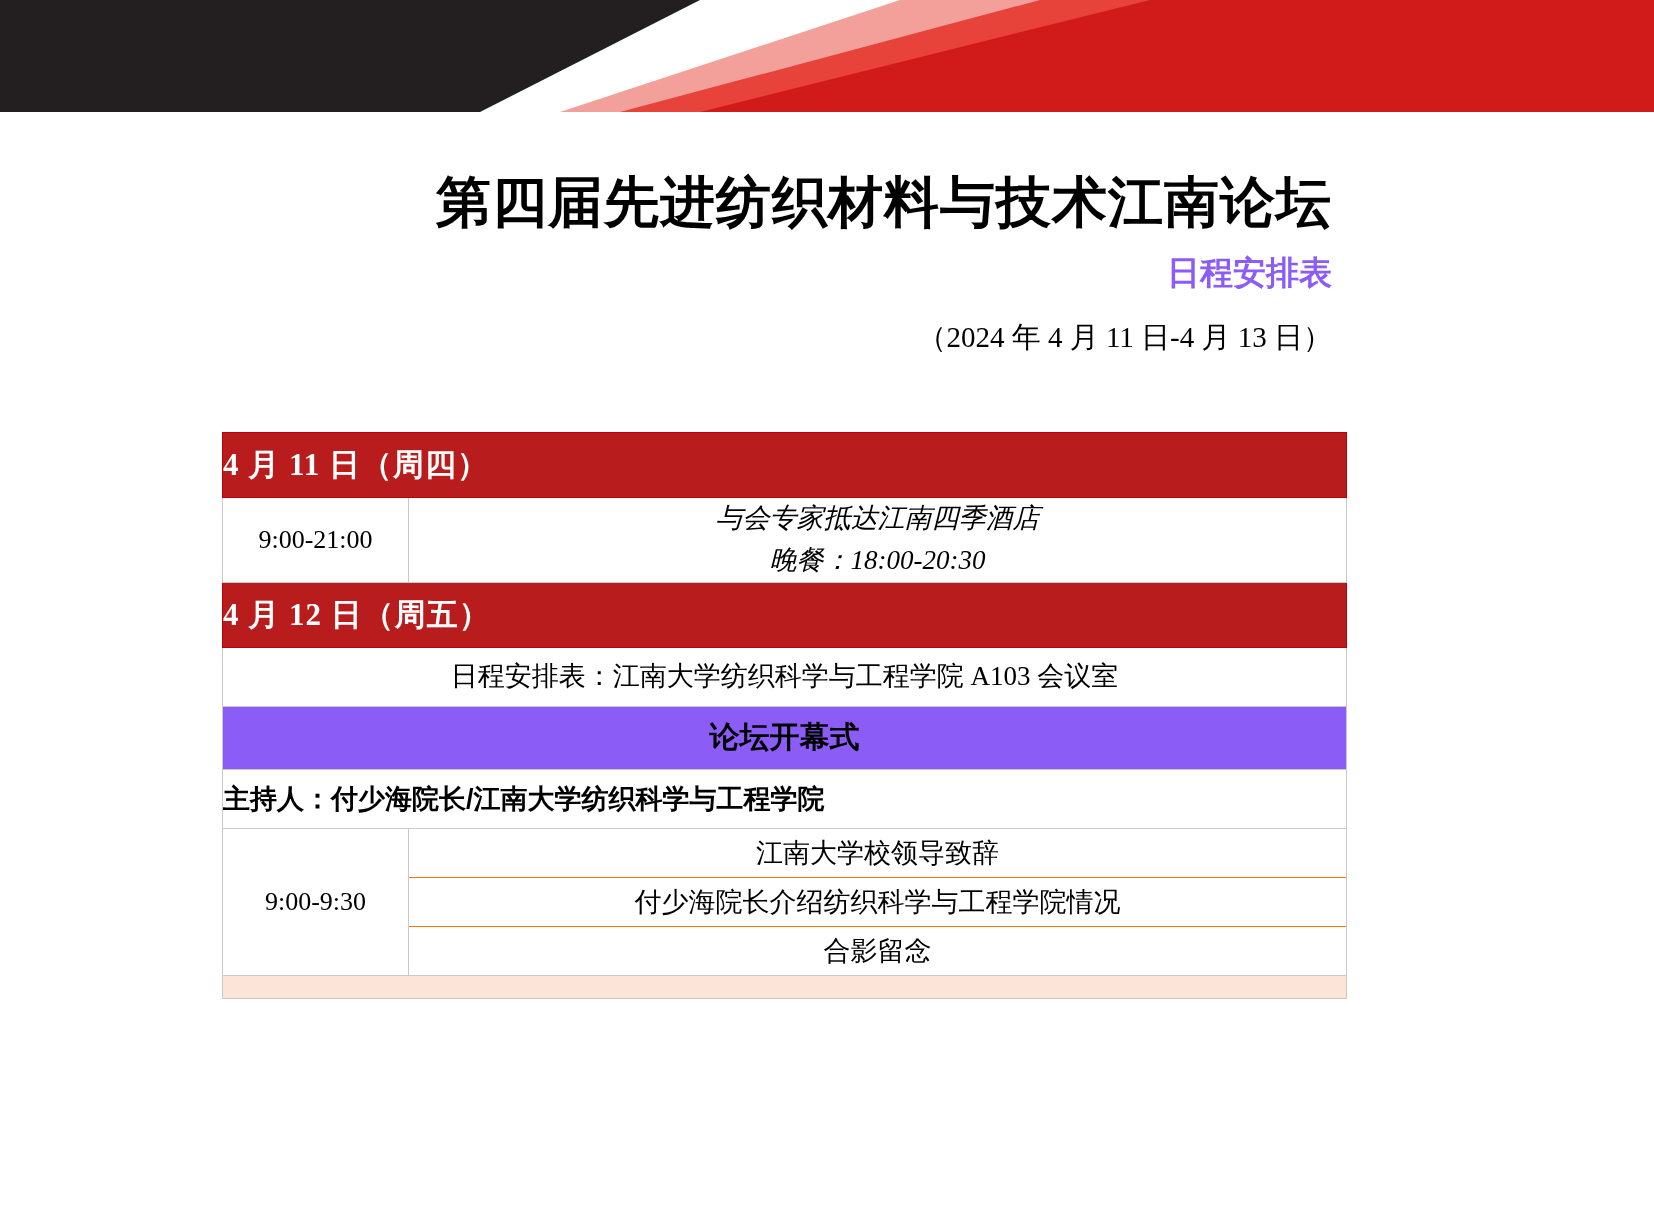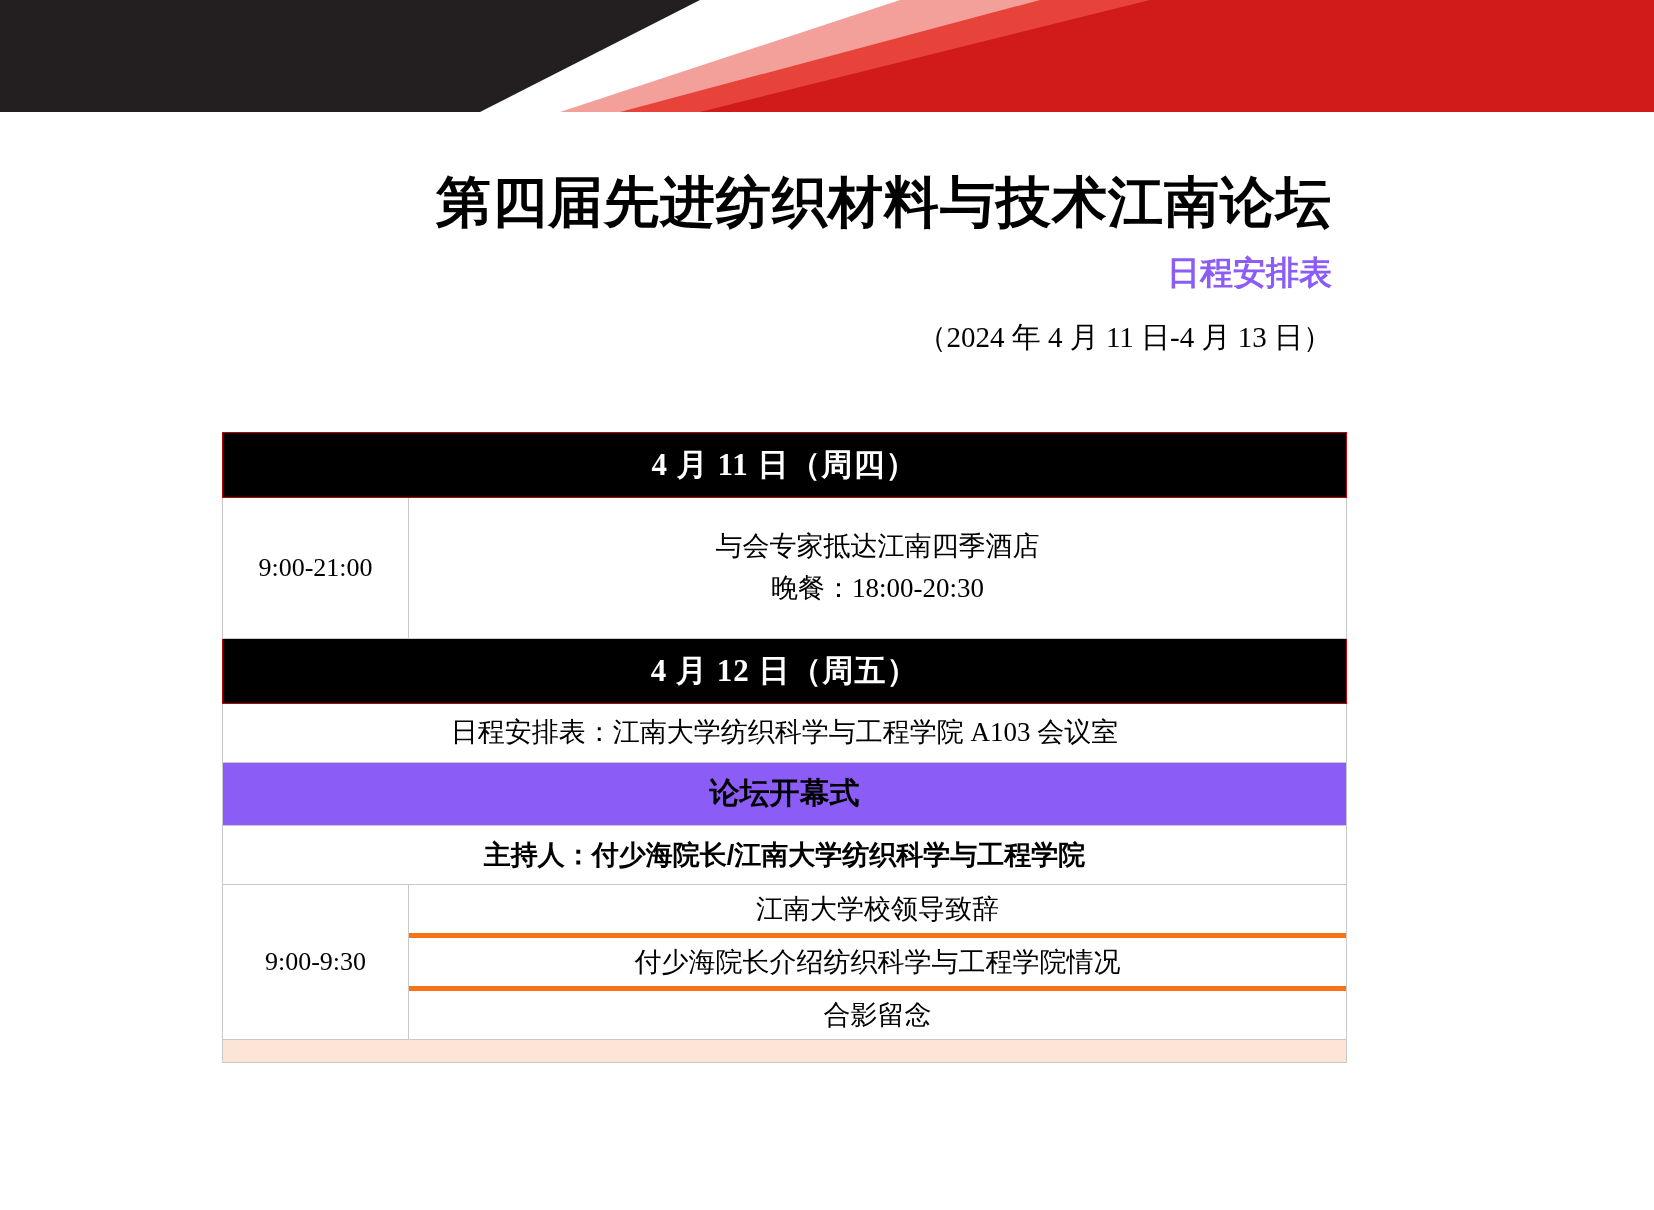--- a/index.html
+++ b/index.html
@@ -67,23 +67,22 @@
     width: 1124px;
     border-collapse: collapse;
     table-layout: fixed;
   }
   .schedule td {
     border: 1px solid #c9c9c9;
     padding: 0;
     vertical-align: middle;
   }
   .daybar td {
-    background: #000000;
+    background: #b91c1c;
     color: #ffffff;
-    text-align: center;
     font-family: "Liberation Serif", serif;
     font-weight: bold;
     font-size: 31px;
     height: 64px;
     border: 1px solid #c00000;
     letter-spacing: 1px;
   }
   .cell-time {
     width: 186px;
     text-align: center;
@@ -91,21 +90,22 @@
     font-family: "Liberation Serif", serif;
   }
   .cell-body {
     text-align: center;
     font-size: 27px;
     font-family: "Liberation Serif", serif;
     line-height: 1.55;
     padding: 8px 10px;
   }
   .cell-body.two-line {
-    padding: 28px 10px;
+    padding: 0 10px;
+    font-style: italic;
   }
   .row-venue td {
     height: 58px;
     font-size: 27px;
     text-align: center;
   }
   .band-ampm td {
     background: #fad2bf;
     text-align: center;
     font-family: "Liberation Sans", sans-serif;
@@ -115,28 +115,27 @@
   }
   .band-section td {
     background: #8b5cf6;
     text-align: center;
     font-family: "Liberation Sans", sans-serif;
     font-weight: bold;
     font-size: 30px;
     height: 62px;
   }
   .row-host td {
-    text-align: center;
     font-family: "Liberation Sans", sans-serif;
     font-weight: bold;
     font-size: 27px;
     height: 58px;
   }
   .sub-line {
-    border-bottom: 5px solid #f97316;
+    border-bottom: 1px solid #f97316;
     height: 48px;
     line-height: 48px;
     text-align: center;
     font-size: 27px;
   }
   .sub-line:last-child {
     border-bottom: none;
   }
   .nested {
     padding: 0 !important;

